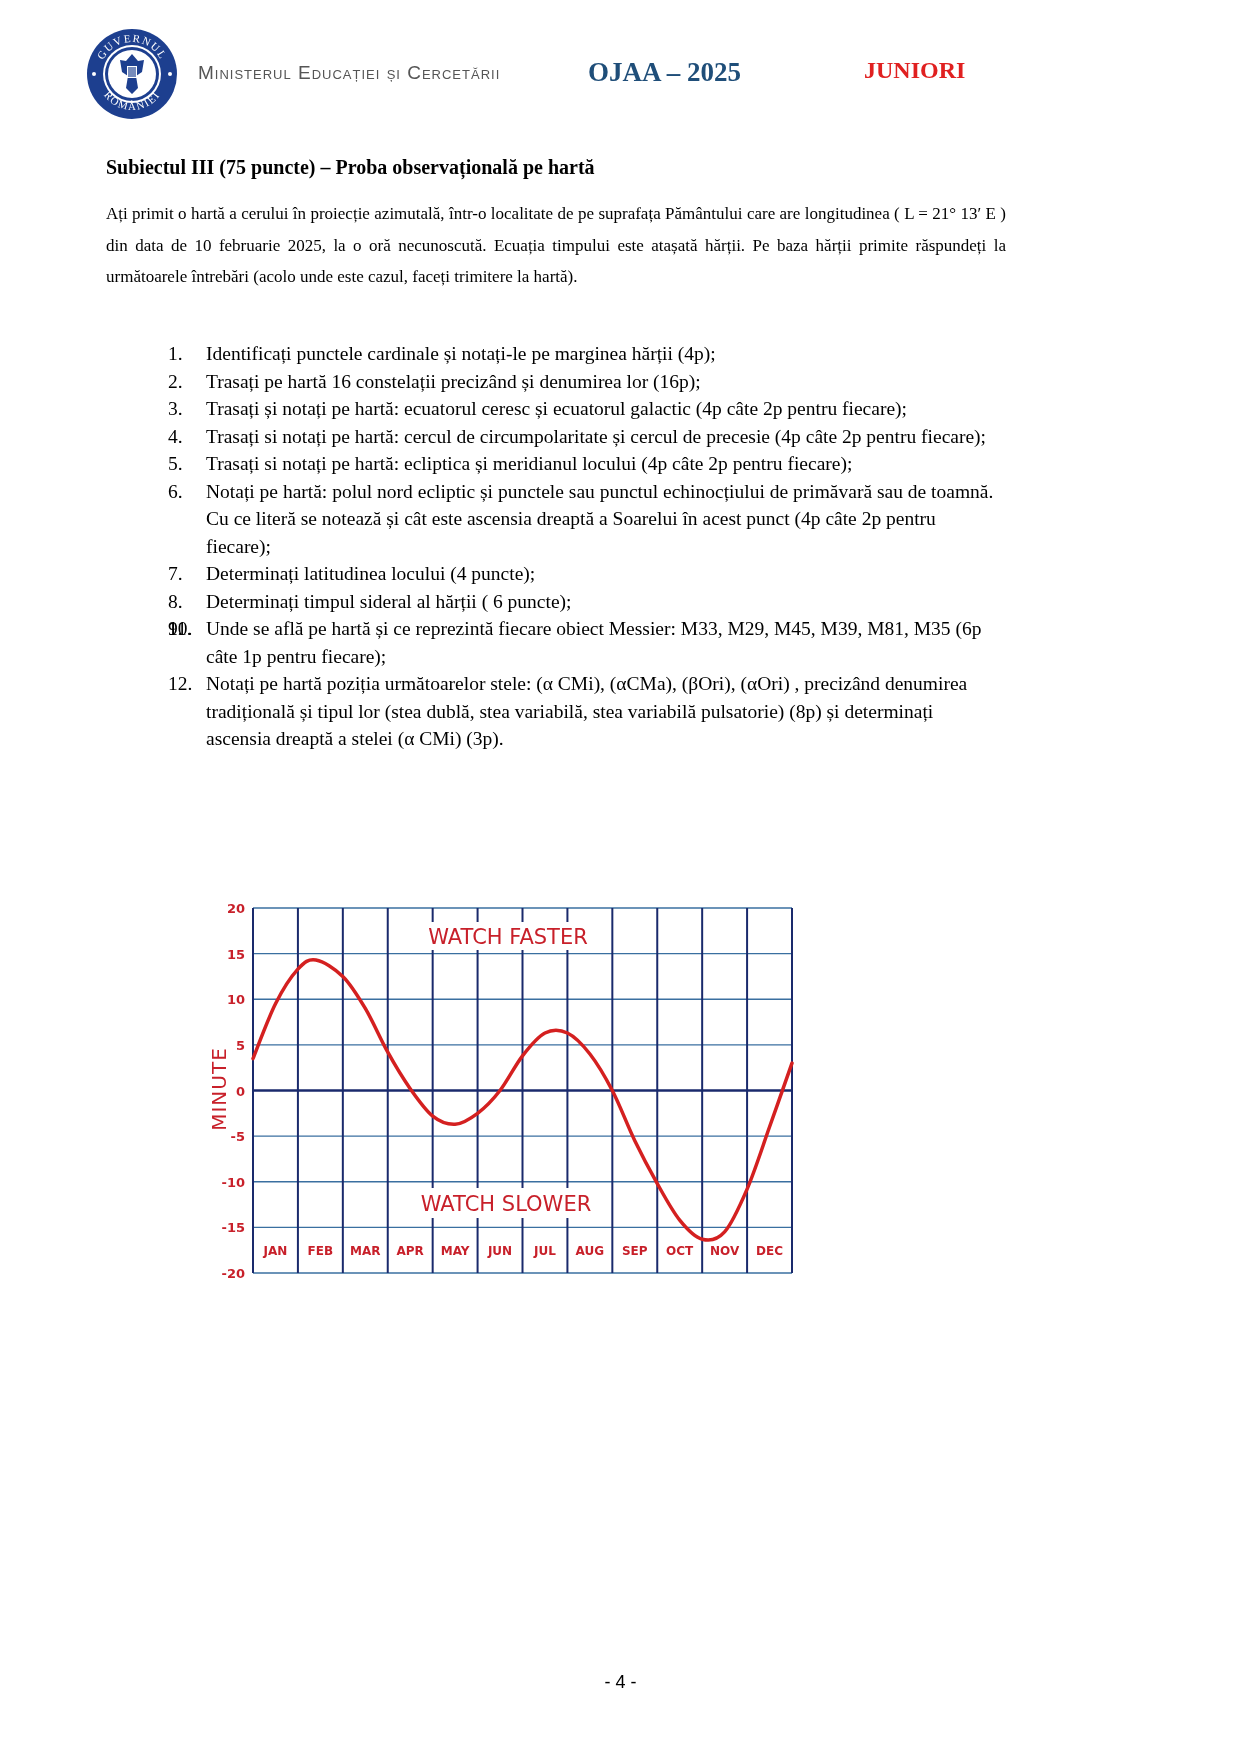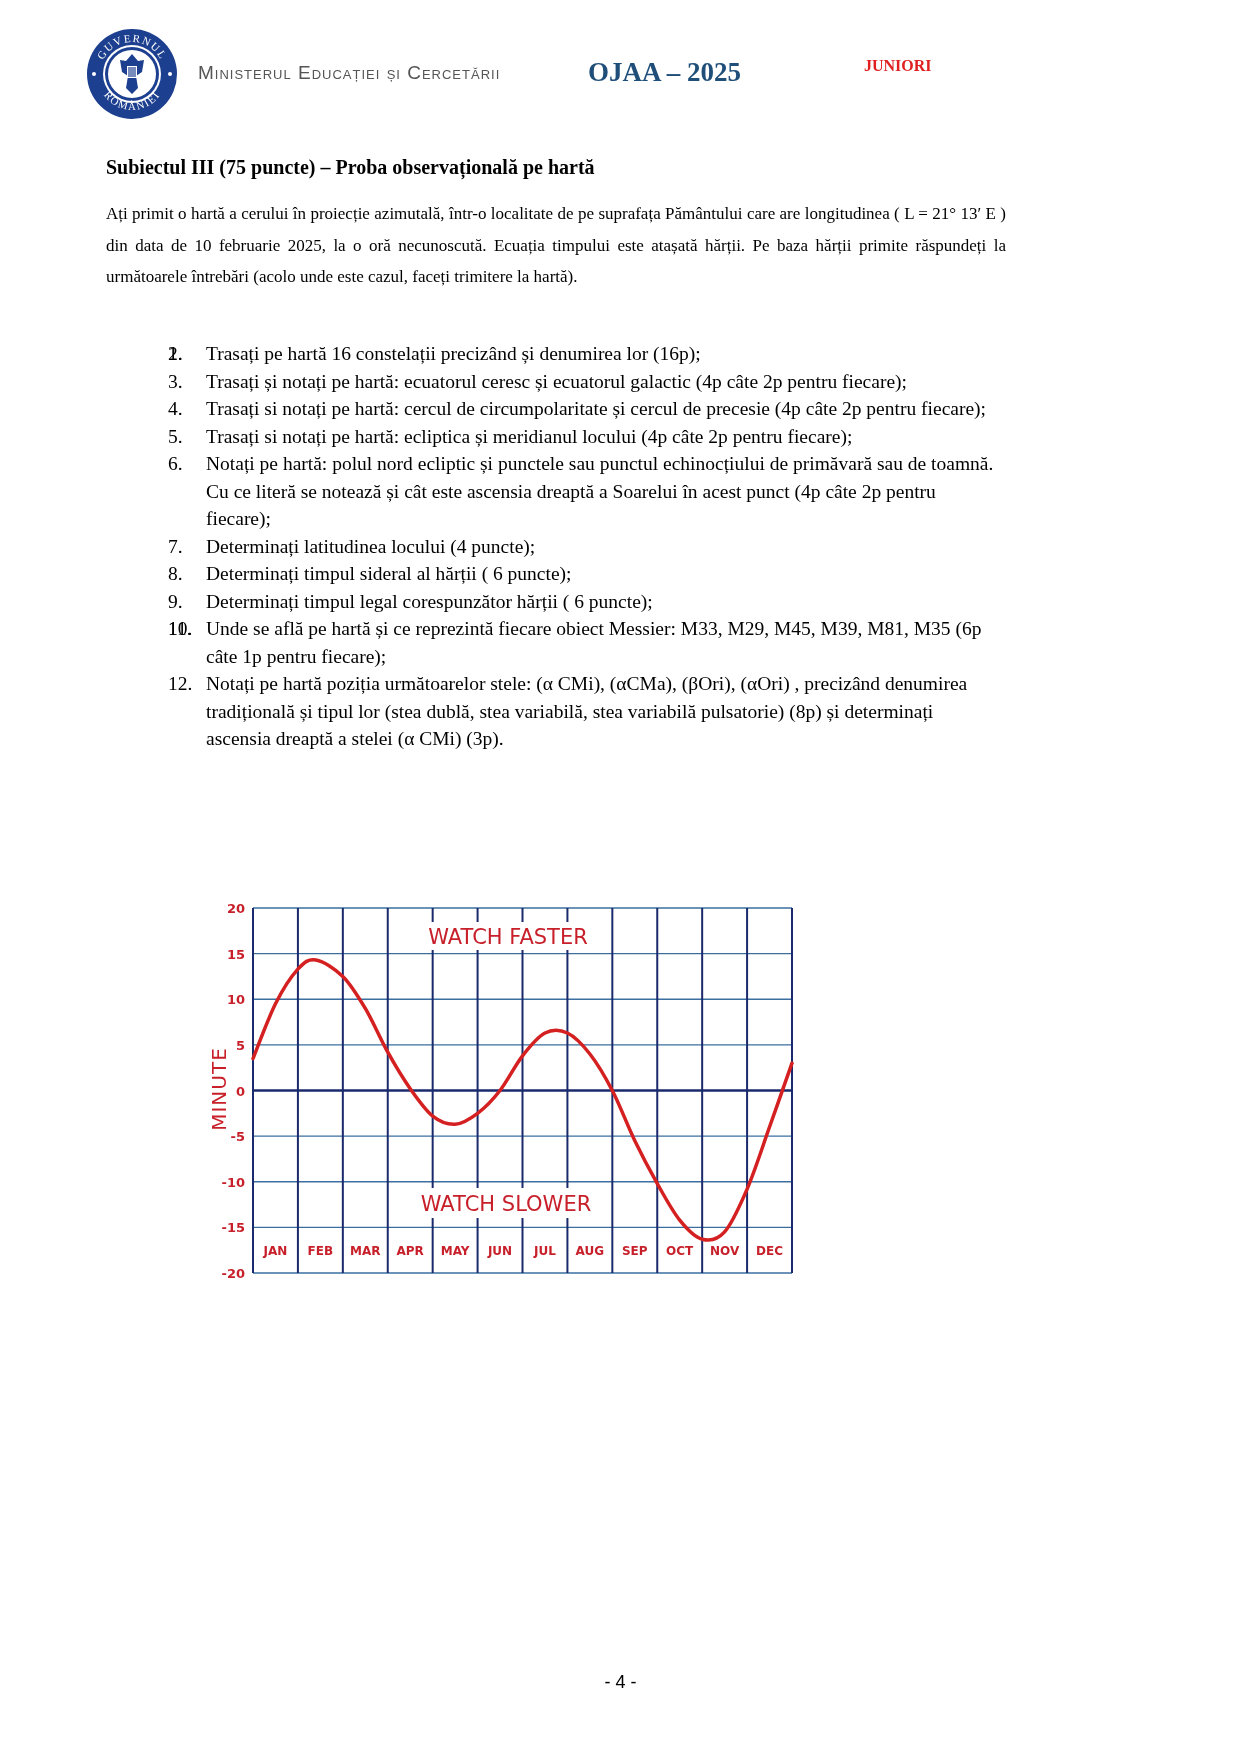--- a/index.html
+++ b/index.html
@@ -1,21 +1,21 @@
 <!DOCTYPE html>
 <html><head>
 <meta charset="utf-8">
 <style>
   html, body { margin: 0; padding: 0; background: #ffffff; }
   body { width: 1241px; height: 1755px; position: relative; overflow: hidden; font-family: "Liberation Serif", serif; color: #000; }
   .header { position: absolute; left: 0; top: 0; width: 1241px; height: 130px; }
   .logo { position: absolute; left: 86px; top: 28px; width: 92px; height: 92px; }
   .ministry { position: absolute; left: 198px; top: 62px; font-family: Liberation Sans, sans-serif; font-size: 19px; letter-spacing: 1px; color: #555; font-variant: small-caps; }
   .ojaa { position: absolute; left: 588px; top: 57px; font-size: 27px; font-weight: bold; color: #1f4e79; }
-  .juniori { position: absolute; left: 864px; top: 57px; font-size: 16px; font-weight: bold; color: #e02020; }
+  .juniori { position: absolute; left: 864px; top: 57px; font-size: 24px; font-weight: bold; color: #e02020; }
   .title { position: absolute; left: 106px; top: 156px; font-size: 20px; font-weight: bold; }
   .intro { position: absolute; left: 106px; top: 198px; width: 900px; font-size: 17px; font-weight: normal; line-height: 31.5px; text-align: justify; }
   .questions { position: absolute; left: 168px; top: 340px; width: 830px; margin: 0; padding: 0; list-style: none; font-size: 19.5px; line-height: 27.5px; }
   .questions li { position: relative; padding-left: 38px; }
   .questions li .num { position: absolute; left: 0; top: 0; }
   .chart { position: absolute; left: 196px; top: 892px; width: 610px; height: 400px; }
   .footer { position: absolute; left: 0; top: 1672px; width: 1241px; text-align: center; font-family: "Liberation Sans", sans-serif; font-size: 18px; }
 </style>
 </head>
 <body>
@@ -45,29 +45,29 @@
   <div class="ministry">Ministerul Educației și Cercetării</div>
   <div class="ojaa">OJAA – 2025</div>
   <div class="juniori">JUNIORI</div>
 </div>
 
 <div class="title">Subiectul III (75 puncte) – Proba observațională pe hartă</div>
 
 <div class="intro">Ați primit o hartă a cerului în proiecție azimutală, într-o localitate de pe suprafața Pământului care are longitudinea ( L = 21° 13′ E ) din data de 10 februarie 2025, la o oră necunoscută. Ecuația timpului este atașată hărții. Pe baza hărții primite răspundeți la următoarele întrebări (acolo unde este cazul, faceți trimitere la hartă).</div>
 
 <ol class="questions">
-  <li><span class="num">1.</span></li>
+  <li><span class="num">1.</span><span>Identificați punctele cardinale și notați-le pe marginea hărții (4p);</span></li>
   <li><span class="num">2.</span><span>Trasați pe hartă 16 constelații precizând și denumirea lor (16p);</span></li>
   <li><span class="num">3.</span><span>Trasați și notați pe hartă: ecuatorul ceresc și ecuatorul galactic (4p câte 2p pentru fiecare);</span></li>
   <li><span class="num">4.</span><span>Trasați si notați pe hartă: cercul de circumpolaritate și cercul de precesie (4p câte 2p pentru fiecare);</span></li>
   <li><span class="num">5.</span><span>Trasați si notați pe hartă: ecliptica și meridianul locului (4p câte 2p pentru fiecare);</span></li>
   <li><span class="num">6.</span><span>Notați pe hartă: polul nord ecliptic și punctele sau punctul echinocțiului de primăvară sau de toamnă. Cu ce literă se notează și cât este ascensia dreaptă a Soarelui în acest punct (4p câte 2p pentru fiecare);</span></li>
   <li><span class="num">7.</span><span>Determinați latitudinea locului (4 puncte);</span></li>
   <li><span class="num">8.</span><span>Determinați timpul sideral al hărții ( 6 puncte);</span></li>
-  <li><span class="num">9.</span><span>Determinați timpul legal corespunzător hărții ( 6 puncte);</span></li>
+  <li><span class="num">9.</span></li>
   <li><span class="num">10.</span></li>
   <li><span class="num">11.</span><span>Unde se află pe hartă și ce reprezintă fiecare obiect Messier: M33, M29, M45, M39, M81, M35 (6p câte 1p pentru fiecare);</span></li>
   <li><span class="num">12.</span><span> Notați pe hartă poziția următoarelor stele: (α CMi), (αCMa), (βOri), (αOri) , precizând denumirea tradițională și tipul lor (stea dublă, stea variabilă, stea variabilă pulsatorie) (8p) și determinați ascensia dreaptă a stelei (α CMi) (3p).</span></li>
 </ol>
 
 <svg class="chart" id="eot-chart" viewBox="0 0 610 400" xmlns="http://www.w3.org/2000/svg">
   <g id="chart-grid">
       <line x1="57" x2="596" y1="16" y2="16" stroke="#3a6fa0" stroke-width="1.3"></line>
       <line x1="57" x2="596" y1="61.625" y2="61.625" stroke="#3a6fa0" stroke-width="1.3"></line>
       <line x1="57" x2="596" y1="107.25" y2="107.25" stroke="#3a6fa0" stroke-width="1.3"></line>

